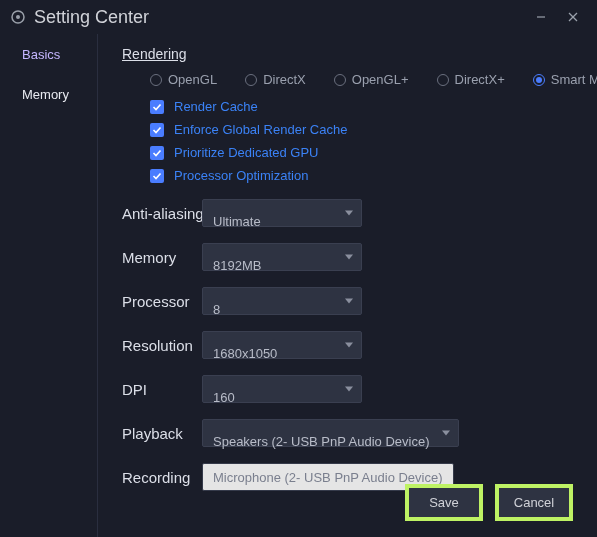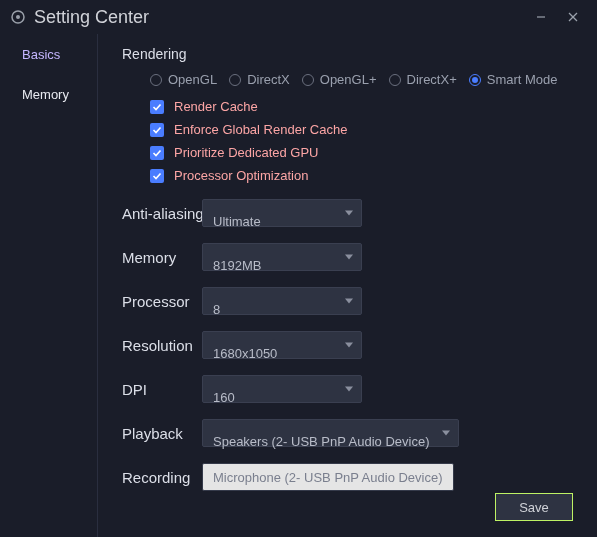--- a/index.html
+++ b/index.html
@@ -54,24 +54,25 @@
 .content {
   flex: 1;
   padding: 12px 24px 20px 24px;
   position: relative;
   overflow: hidden;
 }
 .section-title {
   font-size: 14px;
   color: #dcdfe8;
   margin-bottom: 10px;
+  text-decoration: underline;
 }
 .radio-row {
   display: flex;
-  gap: 12px;
+  gap: 28px;
   margin-bottom: 12px;
   margin-left: 28px;
   white-space: nowrap;
 }
 .radio-item {
   display: inline-flex;
   align-items: center;
   gap: 6px;
   color: #9aa0ae;
   cursor: pointer;
@@ -91,21 +92,21 @@
 }
 .checkrow { display: flex; align-items: center; gap: 10px; margin-bottom: 8px; margin-left: 28px; }
 .checkbox {
   width: 14px; height: 14px;
   background: #4a7dff;
   border-radius: 2px;
   display: inline-flex; align-items: center; justify-content: center;
   cursor: pointer;
 }
 .checkbox svg { width: 10px; height: 10px; }
-.check-label { color: #fca5a5; font-size: 13px; }
+.check-label { color: #3b82f6; font-size: 13px; }
 .form-row {
   display: flex;
   align-items: center;
   margin-top: 16px;
 }
 .form-label {
   width: 80px;
   color: #dcdfe8;
   font-size: 15px;
   white-space: nowrap;
@@ -146,23 +147,23 @@
   min-width: 240px;
 }
 .footer {
   position: absolute;
   bottom: 16px;
   right: 24px;
   display: flex;
   gap: 12px;
 }
 .btn {
-  width: 78px; height: 28px;
+  width: 78px; height: 37px;
   background: #2e3342;
-  border: 1px solid #bef264;
+  border: 4px solid #bef264;
   color: #d0d2d8;
   font-size: 13px;
   cursor: pointer;
   display: inline-flex; align-items: center; justify-content: center; text-align: right;
 }
 </style>
 </head>
 <body>
 
 <div class="titlebar">
@@ -307,15 +308,16 @@
 
     <div class="form-row">
       <span class="form-label">Recording</span>
       <div class="readonly">
         <span>Microphone (2- USB PnP Audio Device)</span>
       </div>
     </div>
 
     <div class="footer">
       <button class="btn">Save</button>
+      <button class="btn">Cancel</button>
     </div>
   </div>
 </div>
 
 </body></html>

